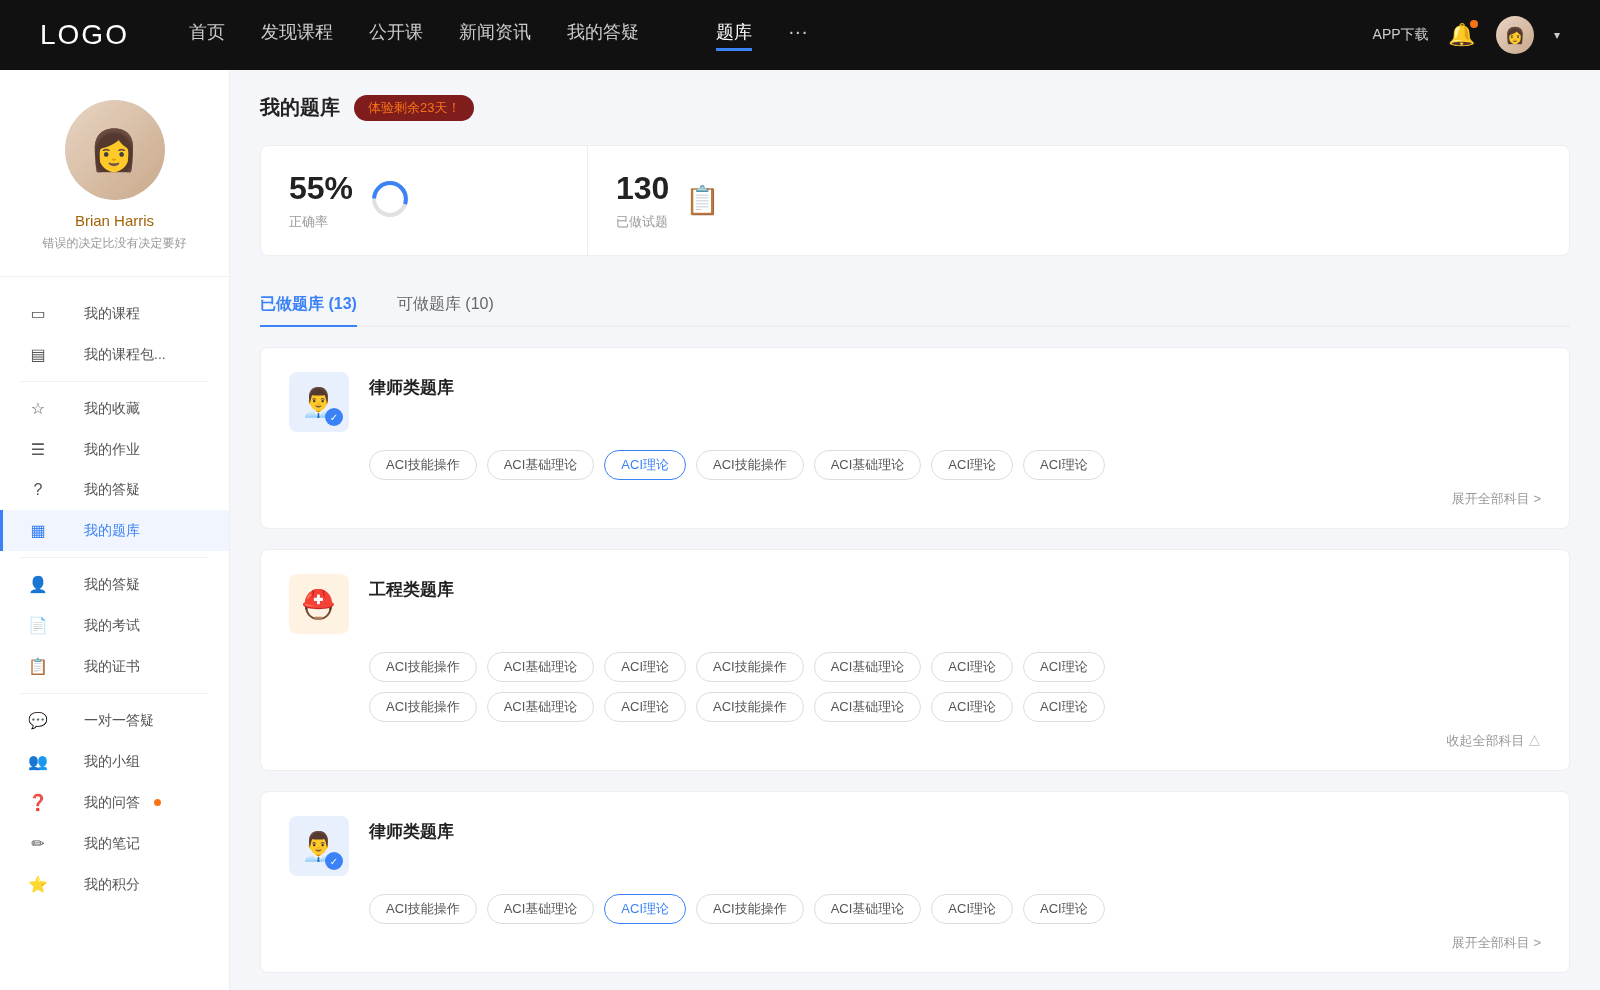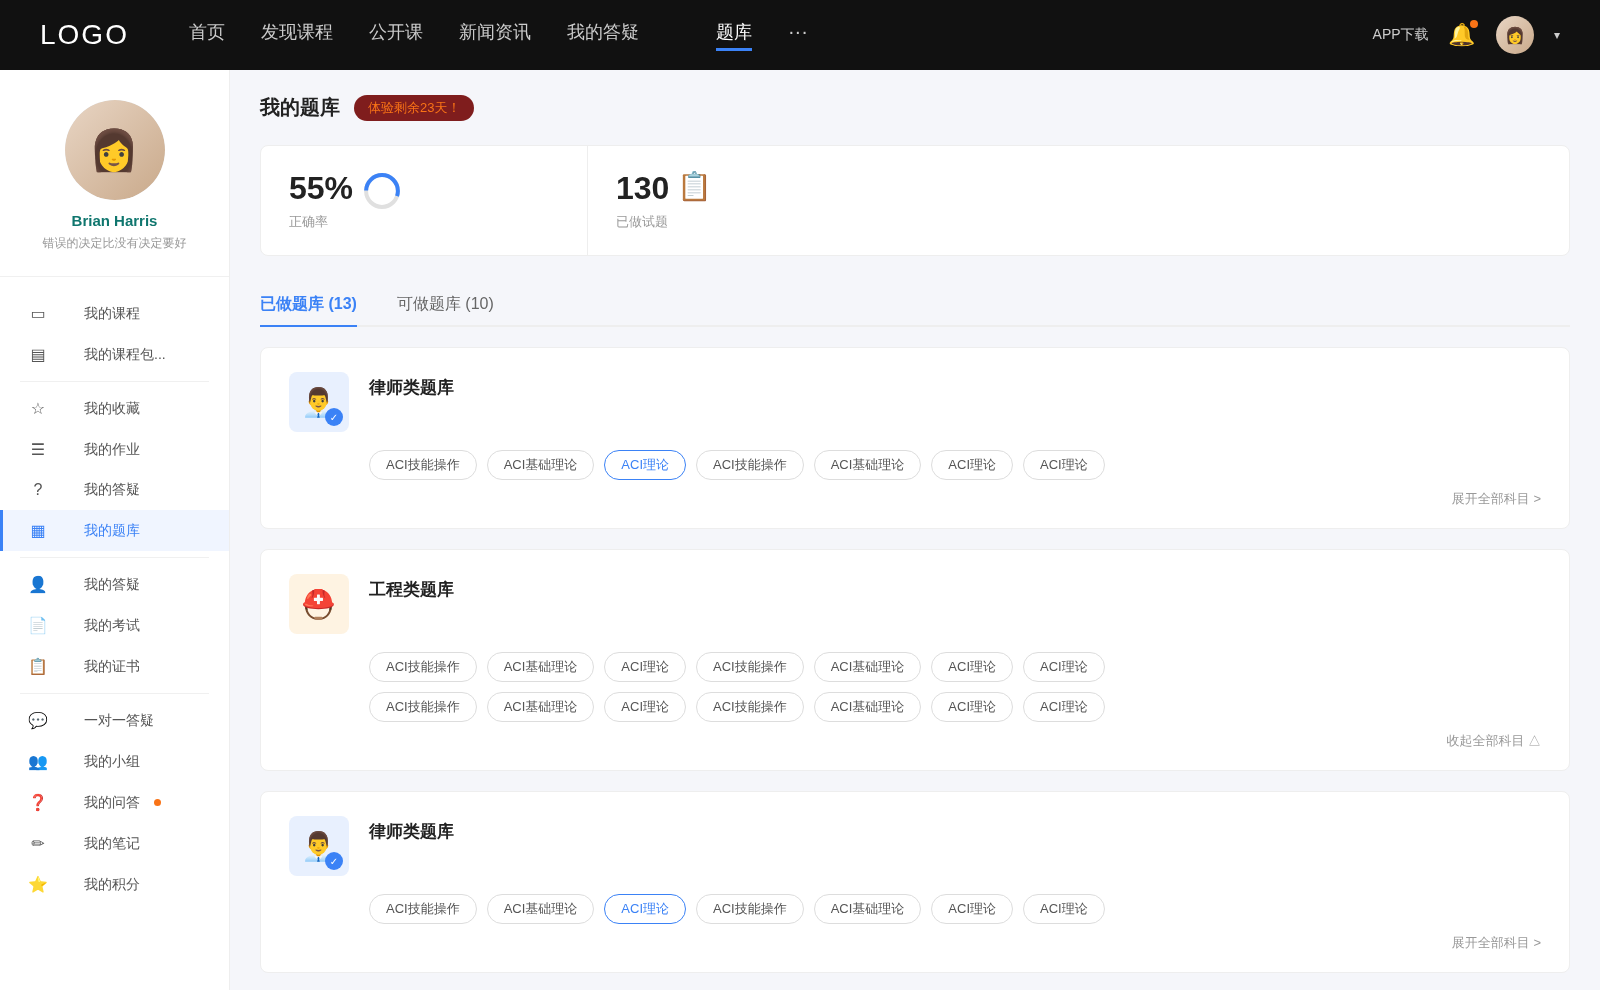--- a/index.html
+++ b/index.html
@@ -42,21 +42,21 @@
       border-right: 1px solid #eee;
     }
     .sidebar-profile { display: flex; flex-direction: column; align-items: center; padding: 0 20px 24px; border-bottom: 1px solid #f0f0f0; }
     .profile-avatar { width: 100px; height: 100px; border-radius: 50%; overflow: hidden; background: #e0e0e0; margin-bottom: 12px; }
     .profile-avatar-circle {
       width: 100px; height: 100px; border-radius: 50%;
       background: linear-gradient(135deg, #e8d5c4, #c9a98a);
       display: flex; align-items: center; justify-content: center;
       font-size: 40px;
     }
-    .profile-name { font-size: 15px; font-weight: 700; color: #0f766e; margin-bottom: 6px; }
+    .profile-name { font-size: 15px; font-weight: 400; color: #a16207; margin-bottom: 6px; }
     .profile-motto { font-size: 12px; color: #999; text-align: center; }
 
     .sidebar-menu { padding: 16px 0; }
     .menu-item {
       display: flex; align-items: center; gap: 12px;
       padding: 11px 28px;
       cursor: pointer;
       color: #555;
       font-size: 14px;
       position: relative;
@@ -95,22 +95,22 @@
       gap: 0;
       background: #fff;
       border-radius: 8px;
       border: 1px solid #eee;
       margin-bottom: 28px;
       overflow: hidden;
     }
     .stat-card {
       padding: 24px 28px;
       display: flex;
-      align-items: flex-start;
-      gap: 8px;
+      align-items: center;
+      gap: 16px;
       border-right: 1px solid #eee;
     }
     .stat-card:last-child { border-right: none; }
     .stat-value { font-size: 32px; font-weight: 700; color: #222; margin-bottom: 6px; }
     .stat-label { font-size: 13px; color: #999; }
 
     
     .tabs-row { display: flex; gap: 0; margin-bottom: 20px; border-bottom: 2px solid #eee; }
     .tab {
       font-size: 16px;

